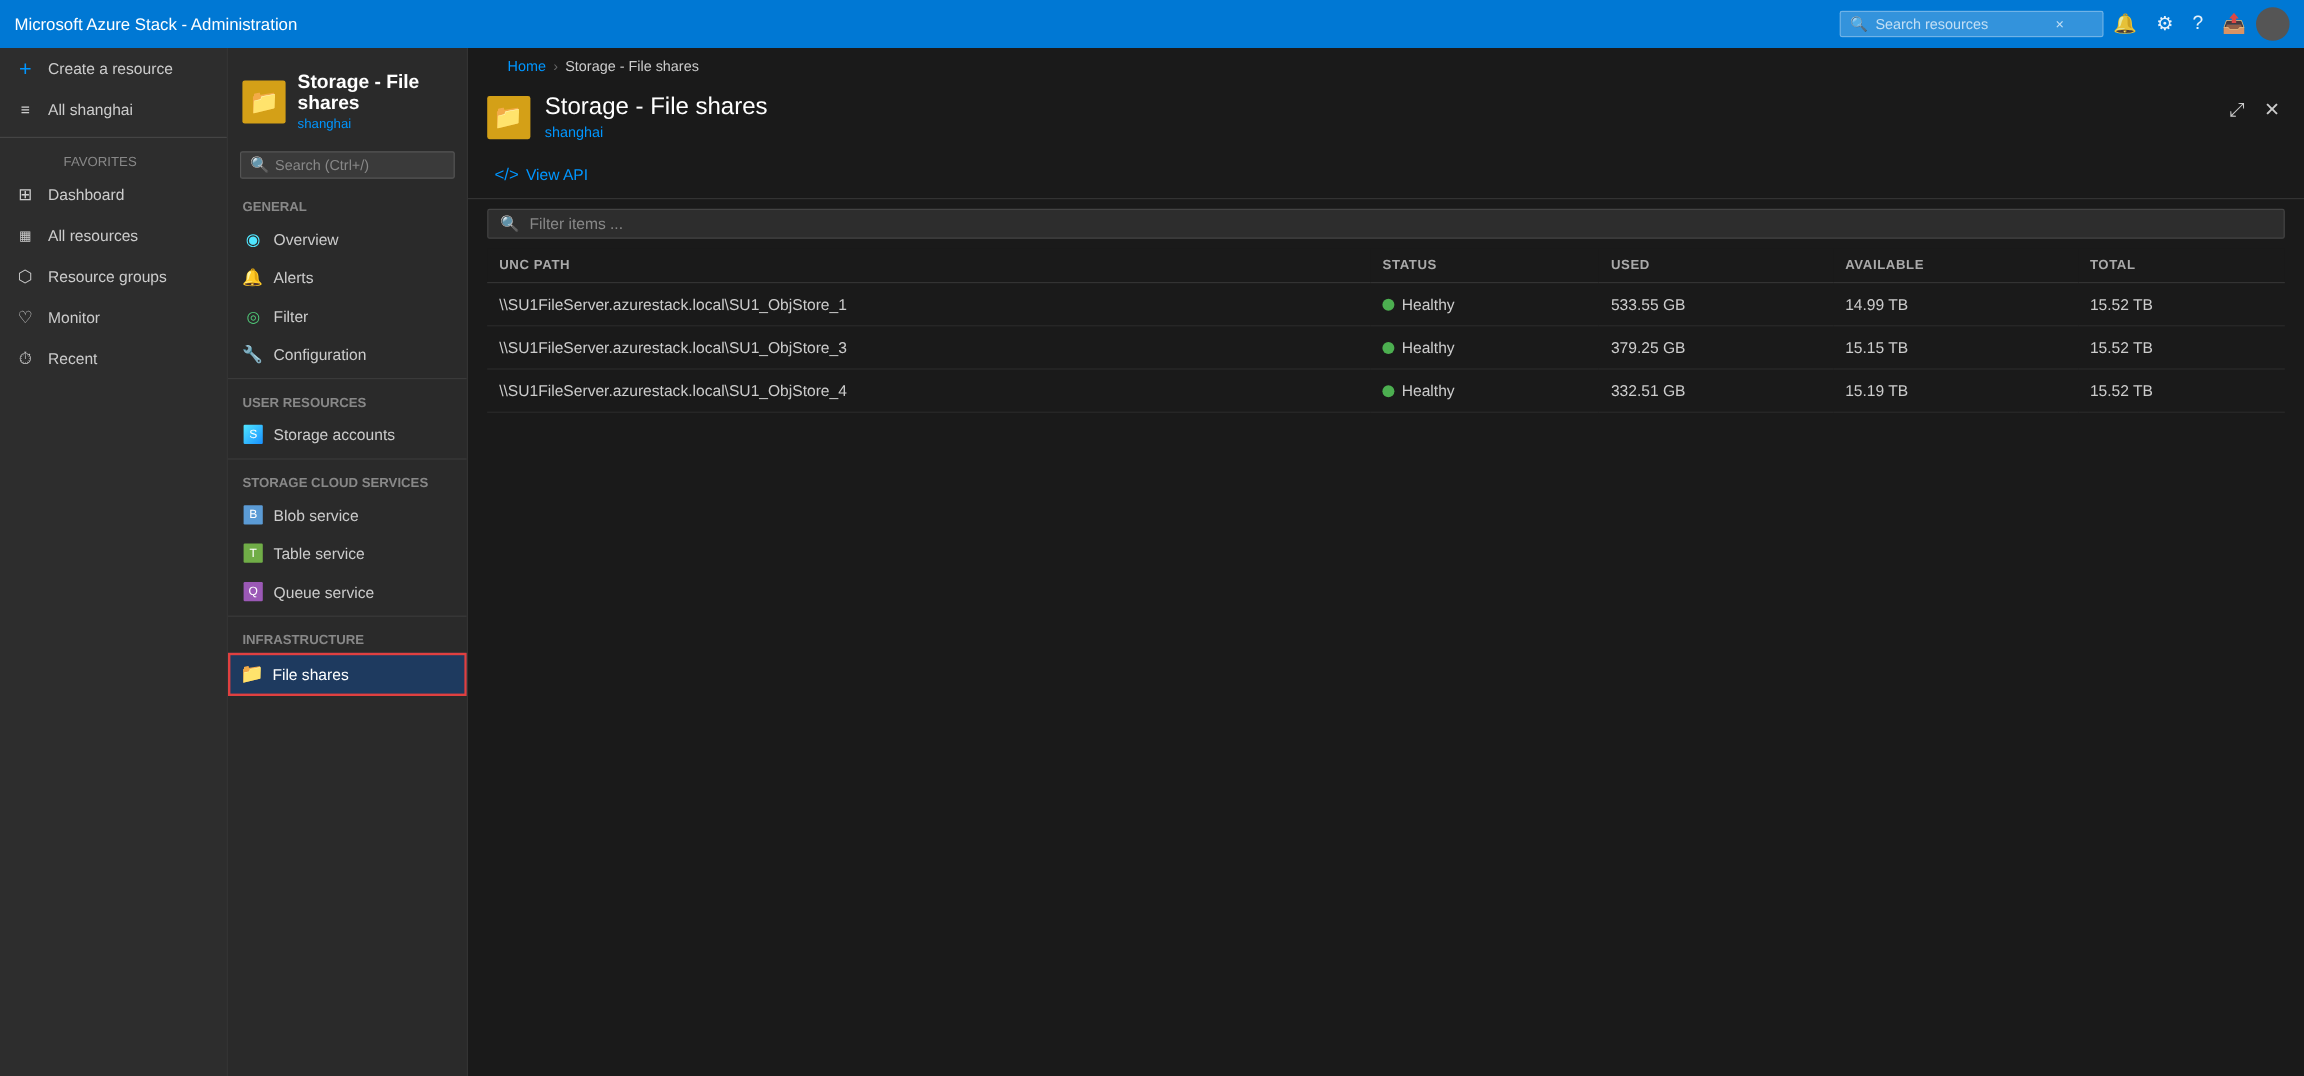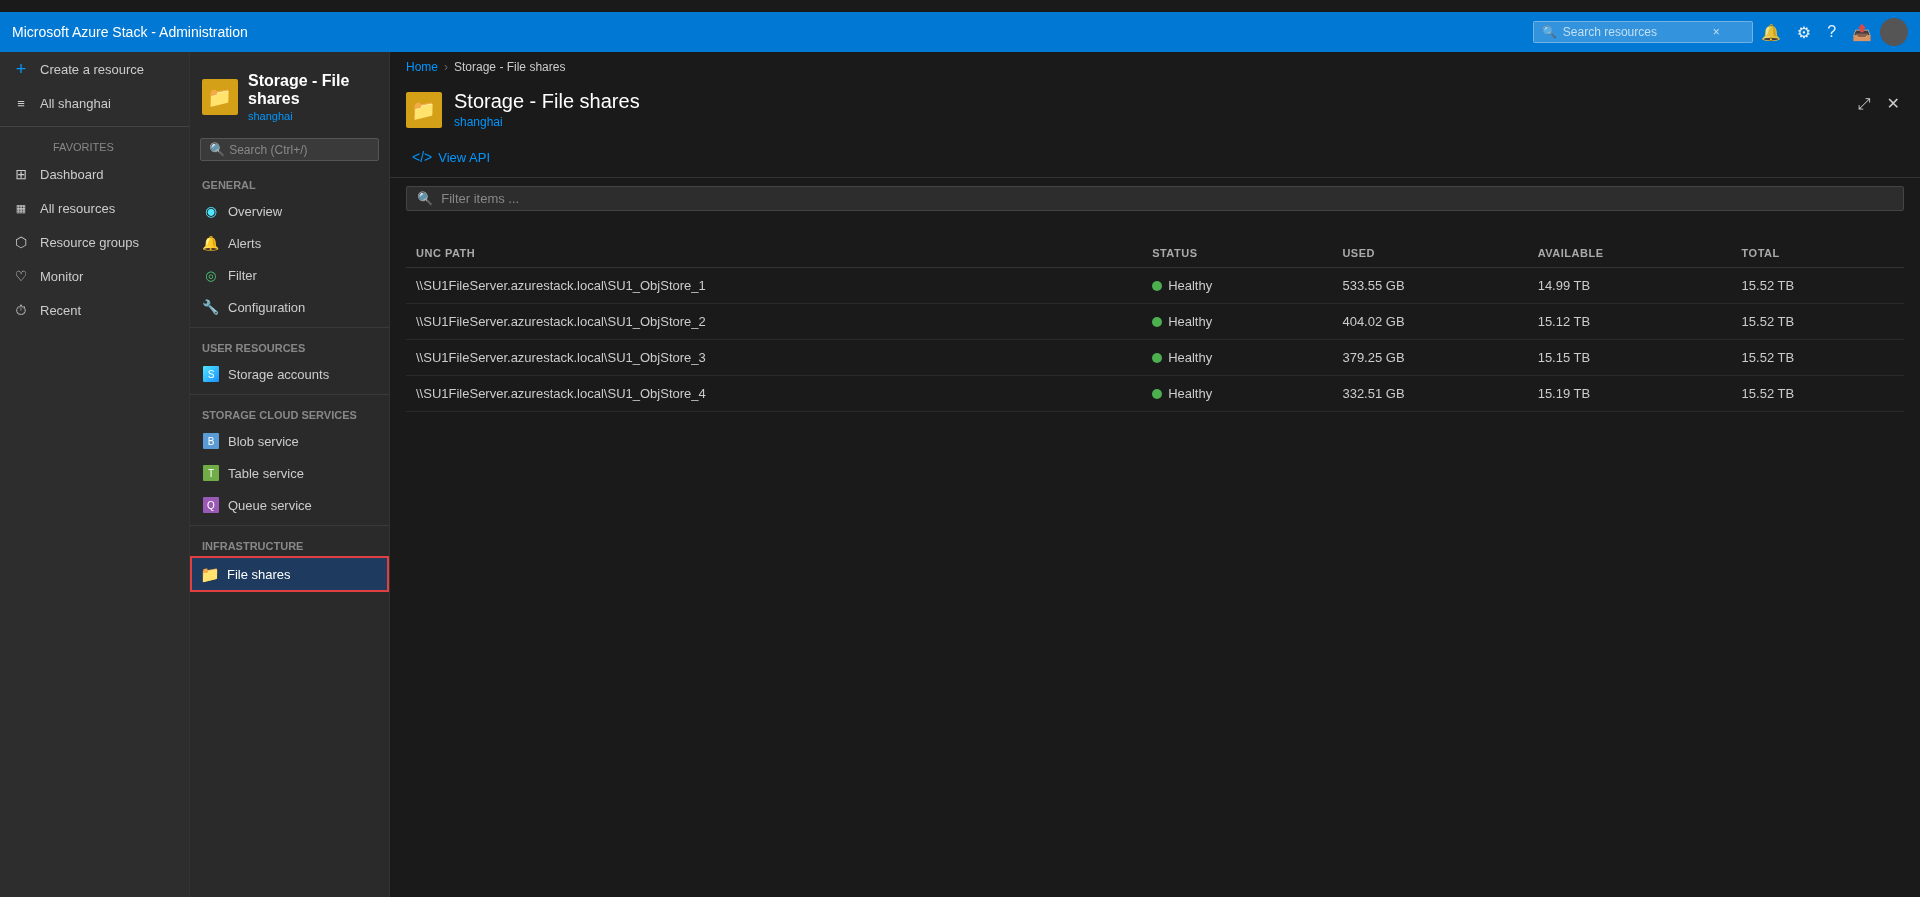--- a/index.html
+++ b/index.html
@@ -1,19 +1,19 @@
 <!DOCTYPE html>
 <html><head>
   <meta charset="utf-8">
   <style>
     * { box-sizing: border-box; margin: 0; padding: 0; }
     body { font-family: 'Segoe UI', Arial, sans-serif; background: #1a1a1a; color: #ccc; font-size: 13px; height: 897px; overflow: hidden; display: flex; flex-direction: column; }
 
     
-    .topbar { background: #0078d4; display: flex; align-items: center; height: 40px; padding: 0 12px; flex-shrink: 0; margin-top: 12px; }
+    .topbar { background: #0078d4; display: flex; align-items: center; height: 40px; padding: 0 12px; flex-shrink: 0; }
     .topbar-title { color: white; font-size: 14px; font-weight: 400; flex: 1; }
     .topbar-search { display: flex; align-items: center; background: rgba(255,255,255,0.2); border: 1px solid rgba(255,255,255,0.3); border-radius: 2px; padding: 3px 8px; width: 220px; color: white; font-size: 12px; }
     .topbar-search input { background: transparent; border: none; outline: none; color: #000000; font-size: 12px; width: 150px; }
     .topbar-search input::placeholder { color: rgba(255,255,255,0.7); }
     .topbar-icon-btn { background: transparent; border: none; color: white; cursor: pointer; padding: 4px 8px; font-size: 16px; display: flex; align-items: center; justify-content: center; opacity: 0.9; }
     .avatar { width: 28px; height: 28px; border-radius: 50%; background: #555; display: flex; align-items: center; justify-content: center; color: white; font-size: 12px; cursor: pointer; }
 
     
     .main-layout { display: flex; flex: 1; overflow: hidden; }
 
@@ -36,21 +36,21 @@
     .nav-section-label { font-size: 11px; color: #888; padding: 10px 12px 4px; text-transform: uppercase; font-weight: 600; }
     .nav-item { display: flex; align-items: center; padding: 7px 12px; cursor: pointer; color: #ccc; font-size: 13px; gap: 8px; }
     .nav-item.active { background: #1e3a5f; color: white; border-left: 3px solid #e04040; padding-left: 9px; }
     .nav-item-icon { width: 18px; height: 18px; display: flex; align-items: center; justify-content: center; flex-shrink: 0; }
     .nav-divider { height: 1px; background: #3a3a3a; margin: 4px 0; }
 
     
     .main-content { flex: 1; display: flex; flex-direction: column; background: #1a1a1a; overflow: hidden; }
 
     
-    .breadcrumb { padding: 8px 16px; font-size: 12px; color: #888; display: flex; align-items: flex-end; gap: 6px; flex-shrink: 0; }
+    .breadcrumb { padding: 8px 33px; font-size: 12px; color: #888; display: flex; align-items: flex-end; gap: 6px; flex-shrink: 0; }
     .breadcrumb-link { color: #0096ff; cursor: pointer; }
     .breadcrumb-sep { color: #666; }
     .breadcrumb-current { color: #ccc; }
 
     
     .content-header { padding: 8px 16px 12px; display: flex; align-items: flex-start; justify-content: space-between; flex-shrink: 0; }
     .content-title-area { display: flex; align-items: center; gap: 12px; }
     .content-icon { width: 36px; height: 36px; background: #d4a017; display: flex; align-items: center; justify-content: center; font-size: 20px; border-radius: 2px; }
     .content-title { font-size: 20px; color: #fff; font-weight: 400; }
     .content-subtitle { font-size: 12px; color: #0096ff; margin-top: 2px; }
@@ -61,21 +61,21 @@
     .toolbar { padding: 4px 16px; display: flex; align-items: center; gap: 12px; flex-shrink: 0; border-bottom: 1px solid #333; padding-bottom: 8px; }
     .toolbar-btn { display: flex; align-items: center; gap: 6px; background: transparent; border: none; color: #0096ff; cursor: pointer; font-size: 13px; padding: 4px 6px; }
 
     
     .filter-bar { padding: 8px 16px; flex-shrink: 0; }
     .filter-input { display: flex; align-items: center; background: #2d2d2d; border: 1px solid #444; border-radius: 2px; padding: 4px 10px; width: 100%; gap: 8px; }
     .filter-input input { background: transparent; border: none; outline: none; color: #ccc; font-size: 13px; flex: 1; }
     .filter-input input::placeholder { color: #888; }
 
     
-    .table-container { flex: 1; overflow-y: auto; padding: 0 16px; margin-top: 20px; }
+    .table-container { flex: 1; overflow-y: auto; padding: 0 16px; }
     table { width: 100%; border-collapse: collapse; }
     thead th { padding: 8px 10px; text-align: left; font-size: 11px; color: #aaa; font-weight: 600; text-transform: uppercase; letter-spacing: 0.5px; border-bottom: 1px solid #333; background: #1a1a1a; position: sticky; top: 0; }
     tbody tr { border-bottom: 1px solid #2a2a2a; }
     tbody td { padding: 10px 10px; font-size: 13px; color: #ccc; }
     .status-healthy { display: flex; align-items: center; gap: 6px; color: #ccc; }
     .status-dot { width: 10px; height: 10px; border-radius: 50%; background: #4caf50; flex-shrink: 0; }
 
     
     ::-webkit-scrollbar { width: 6px; }
     ::-webkit-scrollbar-track { background: #1a1a1a; }
@@ -268,32 +268,20 @@
         <div class="status-healthy">
           <div class="status-dot"></div>
           <span>Healthy</span>
         </div>
       </td>
       <td>533.55 GB</td>
       <td>14.99 TB</td>
       <td>15.52 TB</td>
     </tr>
             <tr>
-      <td>\\SU1FileServer.azurestack.local\SU1_ObjStore_2</td>
-      <td>
-        <div class="status-healthy">
-          <div class="status-dot"></div>
-          <span>Healthy</span>
-        </div>
-      </td>
-      <td>404.02 GB</td>
-      <td>15.12 TB</td>
-      <td>15.52 TB</td>
-    </tr>
-            <tr>
       <td>\\SU1FileServer.azurestack.local\SU1_ObjStore_3</td>
       <td>
         <div class="status-healthy">
           <div class="status-dot"></div>
           <span>Healthy</span>
         </div>
       </td>
       <td>379.25 GB</td>
       <td>15.15 TB</td>
       <td>15.52 TB</td>

